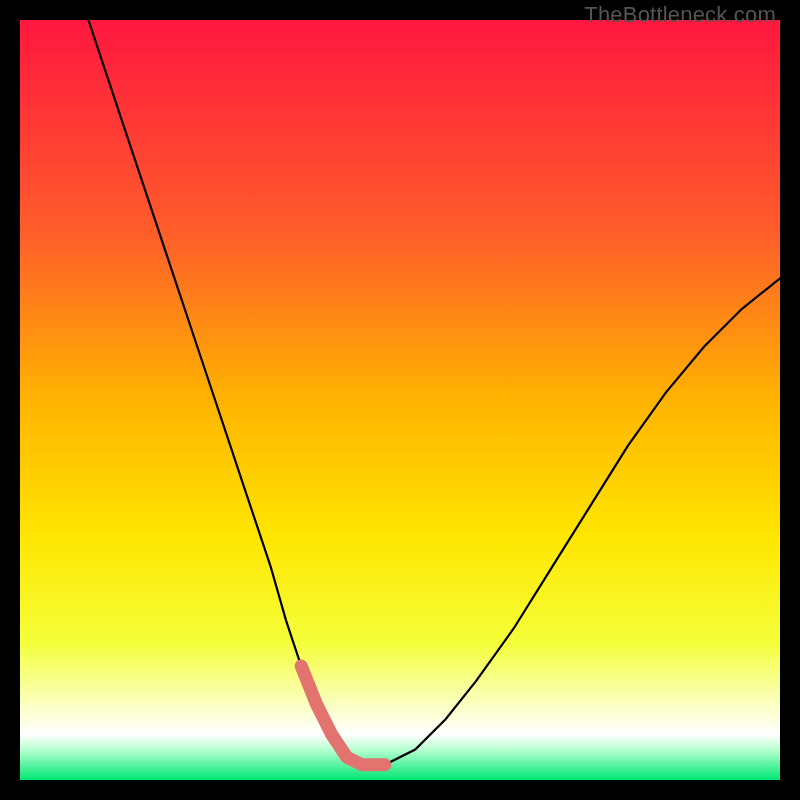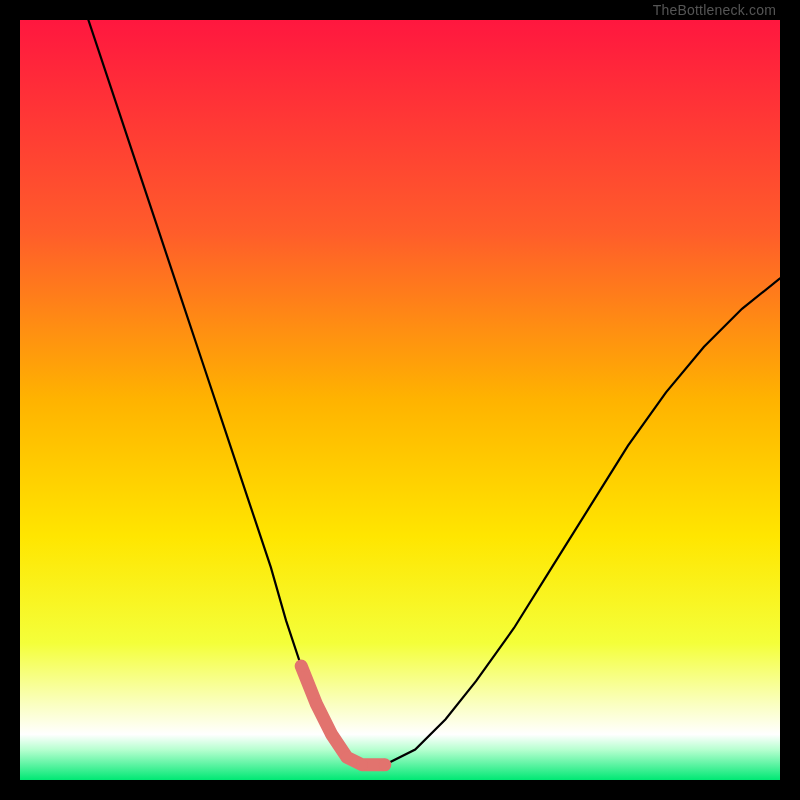--- a/index.html
+++ b/index.html
@@ -24,21 +24,21 @@
     left: 0;
     top: 0;
     width: 760px;
     height: 760px;
   }
   .watermark {
     position: absolute;
     top: 2px;
     right: 24px;
     color: #555;
-    font-size: 14px;
+    font-size: 22px;
     font-weight: 500;
     letter-spacing: 0.2px;
   }
   svg { display: block; }
 </style>
 </head>
 <body>
 
 <div class="frame">
   <svg class="plot-area" viewBox="0 0 760 760" preserveAspectRatio="none">

